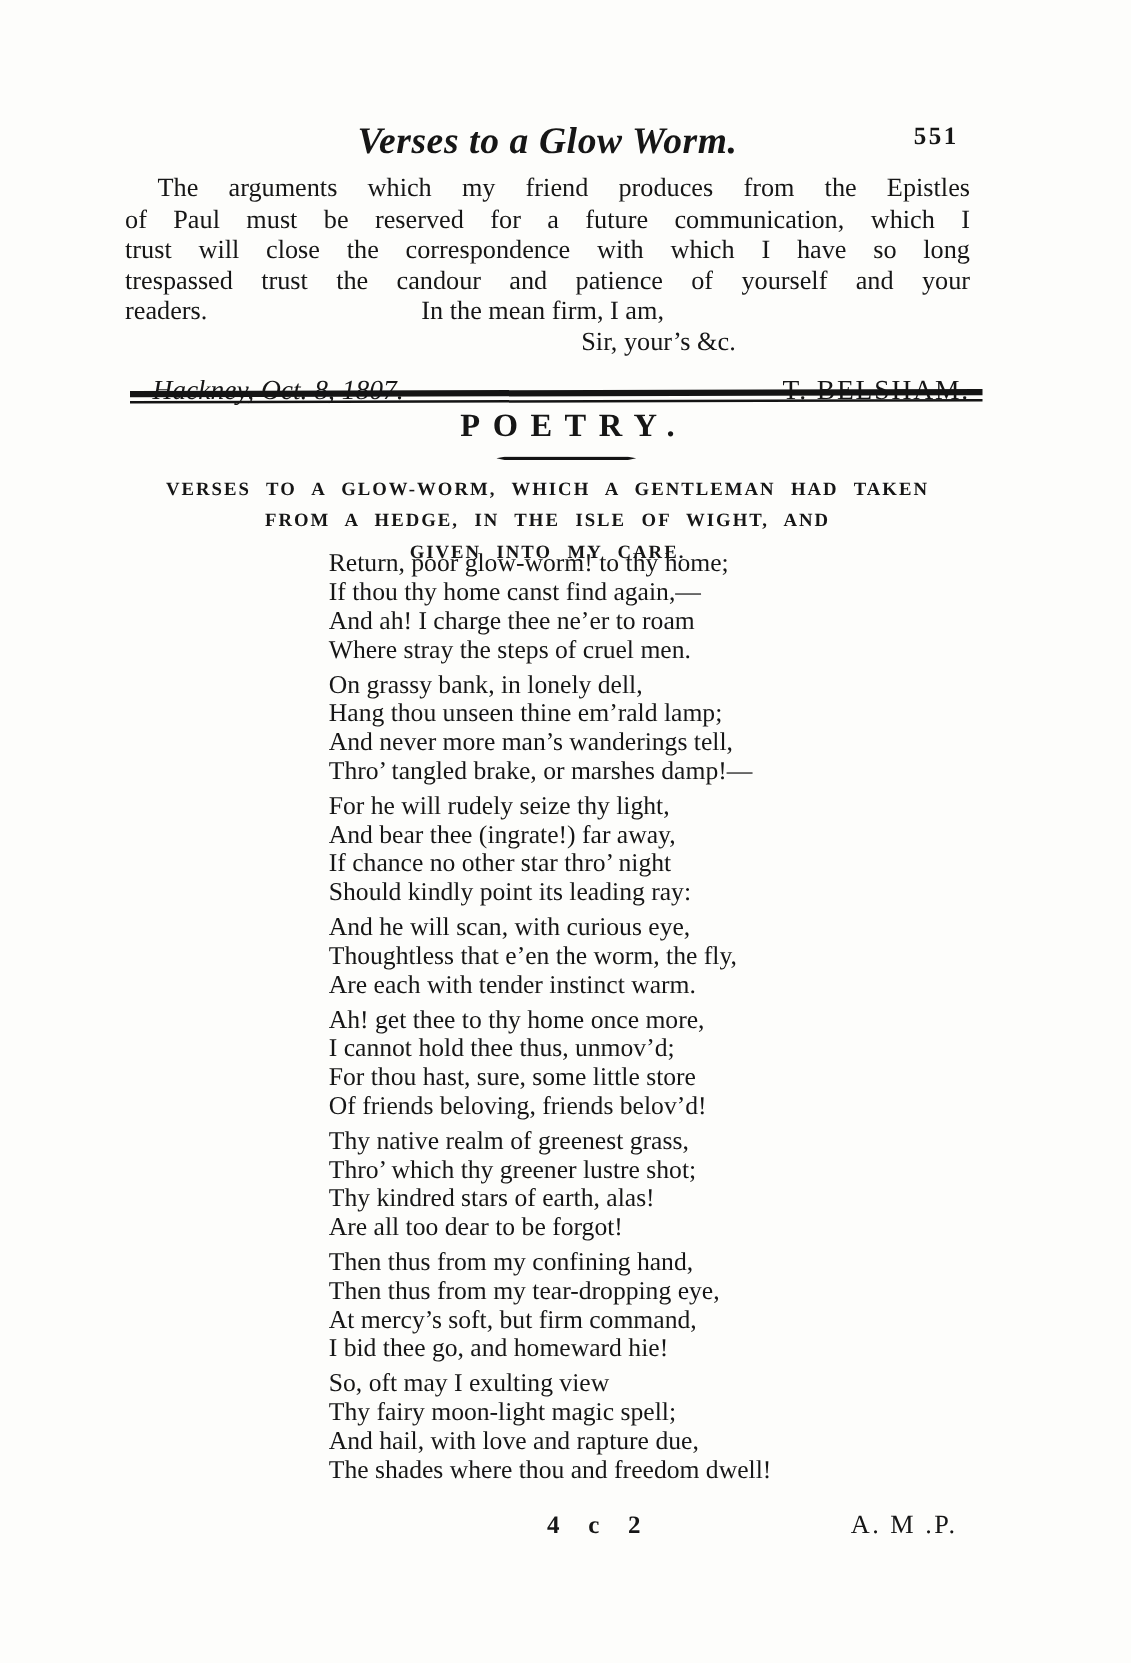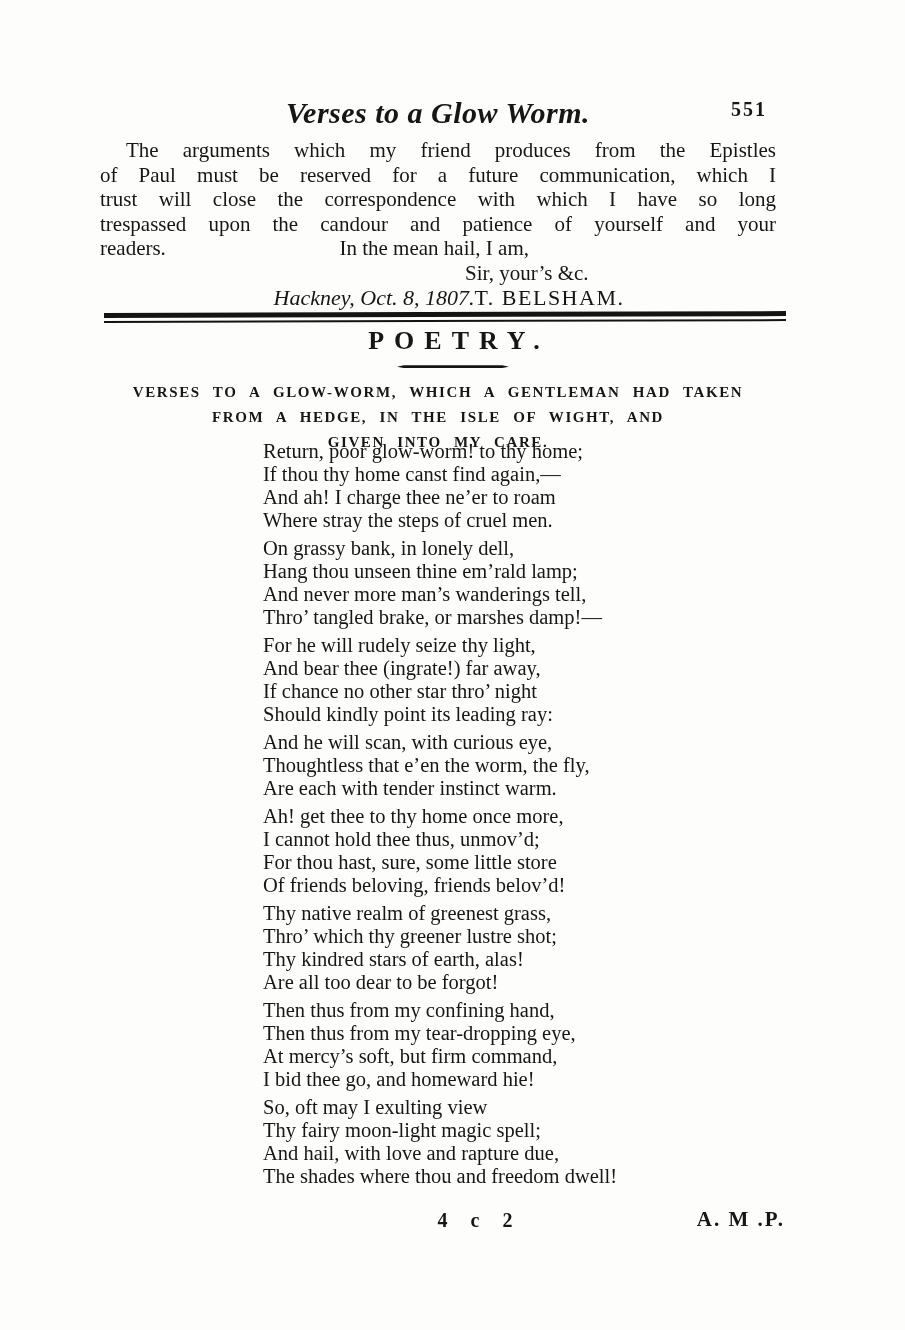--- a/index.html
+++ b/index.html
@@ -25,21 +25,21 @@
   }
 
   
   .letter { position: absolute; top: 138px; left: 100px; width: 676px;
     font-size: 21px; line-height: 24.5px; }
   .para-line { text-align: justify; text-align-last: justify; white-space: nowrap; }
   .para-line.first { text-indent: 26px; }
   .readers-line { position: relative; }
   .valediction-center { position: absolute; left: 50%; transform: translateX(-52%); }
   .valediction2 { padding-left: 365px; white-space: nowrap; }
-  .signoff-row { display: flex; justify-content: center; margin-top: 1px; }
+  .signoff-row { display: flex; justify-content: space-between; margin-top: 15px; }
   .place-date { font-style: italic; font-size: 22px; margin-left: 22px; }
   .letter-signature { font-size: 22px; letter-spacing: 1.5px; }
 
   
   .double-rule {
     position: absolute; top: 312px; left: 104px; width: 682px; height: 3px;
     border-top: 5px solid #141414; border-bottom: 2px solid #141414;
     transform: rotate(-0.15deg);
   }
 
@@ -58,41 +58,41 @@
 
   
   .poem { position: absolute; top: 440px; left: 227px; width: 560px;
     font-size: 20.5px; line-height: 23px; margin-left: 36px; }
   .stanza { margin-bottom: 5px; }
   .poem-line { white-space: nowrap; }
 
   
   .signature-mark { position: absolute; top: 1209px; left: 0; width: 905px; text-align: center;
     font-size: 20px; font-weight: bold; letter-spacing: 3px; word-spacing: 12px; padding-left: 24px; }
-  .contributor-initials { position: absolute; top: 1207px; right: 120px;
-    font-size: 21px; font-weight: bold; letter-spacing: 2px; }
+  .contributor-initials { position: absolute; top: 1207px; right: 139px;
+    font-size: 21px; font-weight: normal; letter-spacing: 2px; }
 </style>
 </head>
 <body>
 
 <div class="page">
 
   <div class="running-head-row">
     <div class="running-head">Verses to a Glow Worm.</div>
   </div>
   <div class="page-number">551</div>
 
   <div class="letter">
     <div class="para-line first">The arguments which my friend produces from the Epistles</div>
     <div class="para-line">of Paul must be reserved for a future communication, which I</div>
     <div class="para-line">trust will close the correspondence with which I have so long</div>
-    <div class="para-line">trespassed upon the candour and patience of yourself and your</div>
+    <div class="para-line">trespassed trust the candour and patience of yourself and your</div>
     <div class="readers-line">
       <span>readers.</span>
-      <span class="valediction-center">In the mean hail, I am,</span>
+      <span class="valediction-center">In the mean firm, I am,</span>
     </div>
     <div class="valediction2">Sir, your’s &amp;c.</div>
     <div class="signoff-row">
       <span class="place-date">Hackney, Oct. 8, 1807.</span>
       <span class="letter-signature">T. BELSHAM.</span>
     </div>
   </div>
 
   <div class="double-rule"></div>
 

